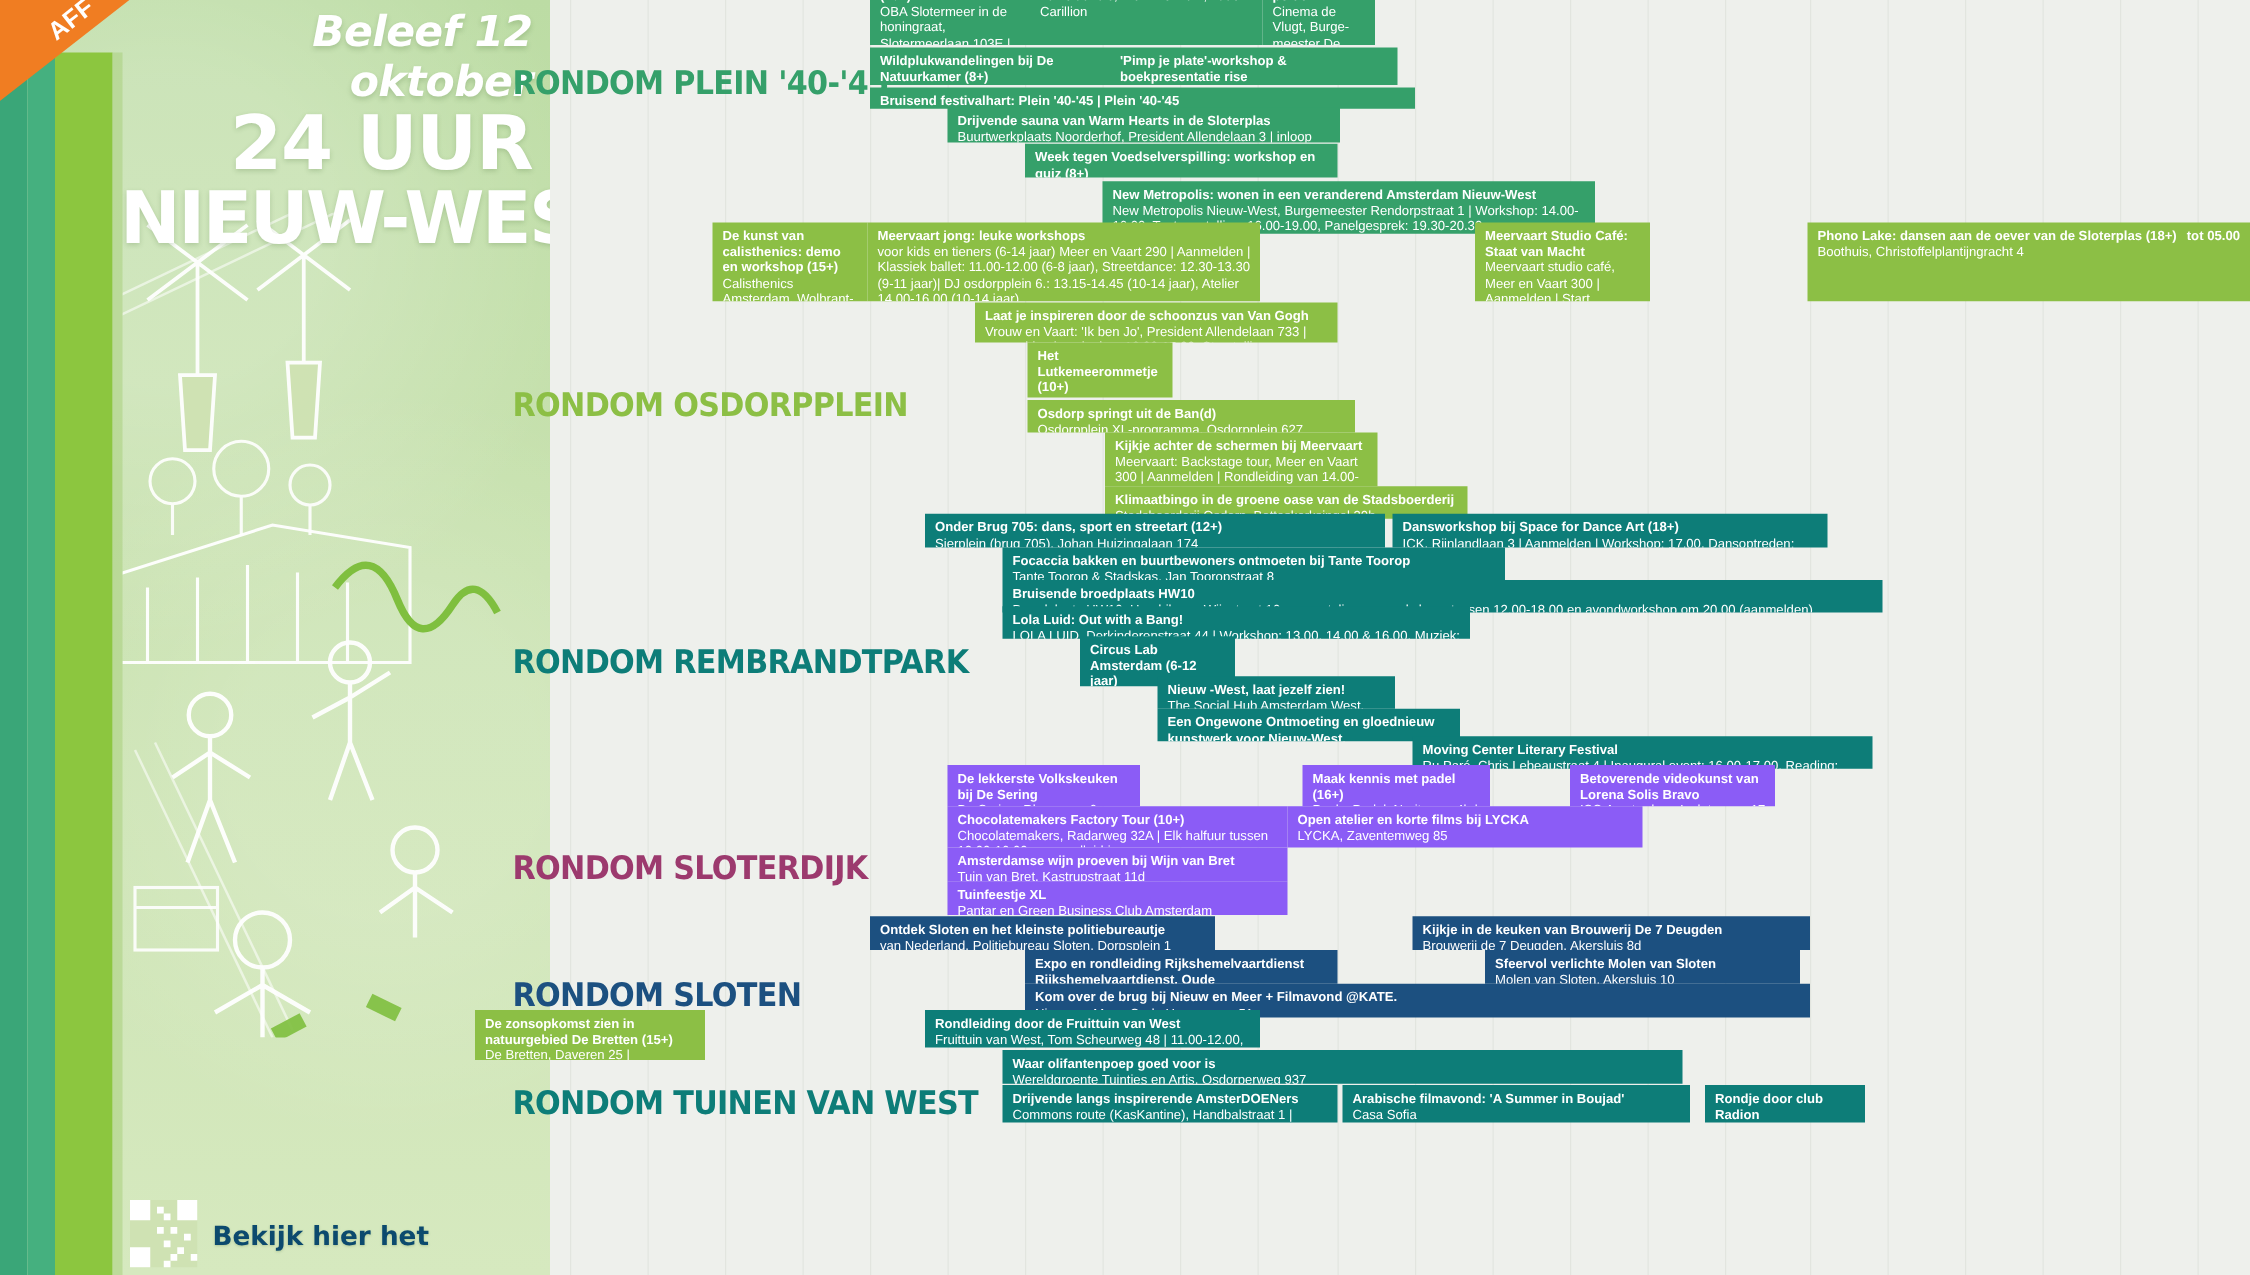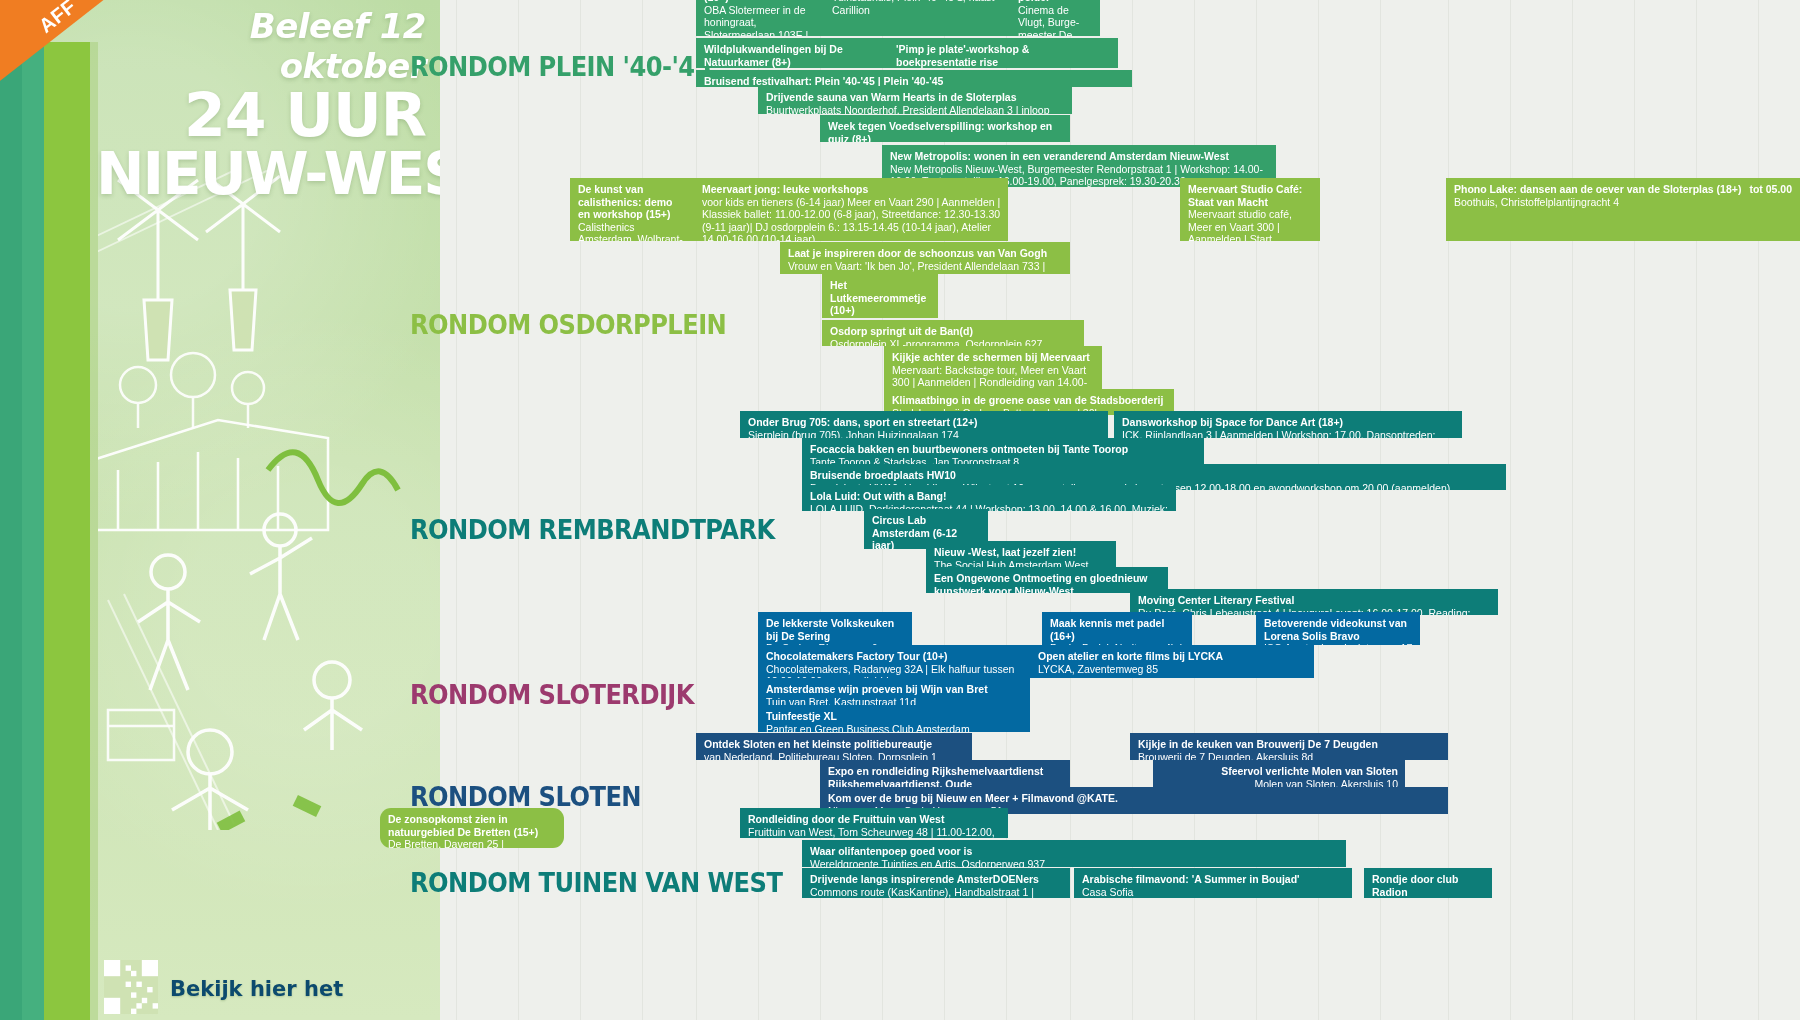--- a/index.html
+++ b/index.html
@@ -89,21 +89,21 @@
     line-height: 12.6px;
     overflow: hidden;
   }
   .ev .t { font-weight: 700; display:block; }
   .ev .d { font-weight: 400; display:block; }
   .ev .r { position:absolute; right:8px; top:5px; font-weight:700; }
 
   .c-green  { background:#35a06a; }
   .c-lgreen { background:#8cbf45; }
   .c-teal   { background:#0d7d78;margin-left:44px; }
-  .c-purple { background:#0369a1; }
+  .c-purple { background:#8b5cf6; }
   .c-blue   { background:#1c5080; }
 
   .k-green  { color:#35a06a; }
   .k-lgreen { color:#8cbf45; }
   .k-teal   { color:#0d7d78; }
   .k-purple { color:#9c3a6e; }
   .k-blue   { color:#1c5080; }
 </style>
 </head>
 <body>
@@ -366,29 +366,29 @@
           <span class="t">Ontdek Sloten en het kleinste politiebureautje</span>
           <span class="d">van Nederland, Politiebureau Sloten, Dorpsplein 1</span>
         </div>
         <div class="ev c-blue" style="left: 690px; top: 733px; width: 318px; height: 27px;">
           <span class="t">Kijkje in de keuken van Brouwerij De 7 Deugden</span>
           <span class="d">Brouwerij de 7 Deugden, Akersluis 8d</span>
         </div>
         <div class="ev c-blue" style="left: 380px; top: 760px; width: 250px; height: 27px;">
           <span class="t">Expo en rondleiding Rijkshemelvaartdienst  Rijkshemelvaartdienst, Oude</span>
         </div>
-        <div class="ev c-blue" style="left: 713px; top: 760px; width: 252px; height: 27px; text-align: right;">
+        <div class="ev c-blue" style="left: 748px; top: 760px; width: 252px; height: 27px;">
           <span class="t">Sfeervol verlichte Molen van Sloten</span>
           <span class="d">Molen van Sloten, Akersluis 10</span>
         </div>
         <div class="ev c-blue" style="left: 380px; top: 787px; width: 628px; height: 27px;">
           <span class="t">Kom over de brug bij Nieuw en Meer + Filmavond @KATE.</span>
           <span class="d">Nieuw en Meer, Oude Haagseweg 51</span>
         </div>
-        <div class="ev c-lgreen" style="left: -60px; top: 808px; width: 184px; height: 40px; border-radius: 11px;">
+        <div class="ev c-lgreen" style="left: -60px; top: 808px; width: 184px; height: 40px;">
           <span class="t">De zonsopkomst zien in natuurgebied De Bretten (15+)</span>
           <span class="d">De Bretten, Daveren 25 | Aanmelden | Mindfulnesswande-ling 06.00-07.30, Natuurwandeling 07.30-09.00</span>
         </div>
         <div class="ev c-teal" style="left: 256px; top: 808px; width: 268px; height: 30px;">
           <span class="t">Rondleiding door de Fruittuin van West</span>
           <span class="d">Fruittuin van West, Tom Scheurweg 48 | 11.00-12.00, 13.00-14.00, 14.15-15.15</span>
         </div>
         <div class="ev c-teal" style="left: 318px; top: 840px; width: 544px; height: 27px;">
           <span class="t">Waar olifantenpoep goed voor is</span>
           <span class="d">Wereldgroente Tuintjes en Artis, Osdorperweg 937</span>

